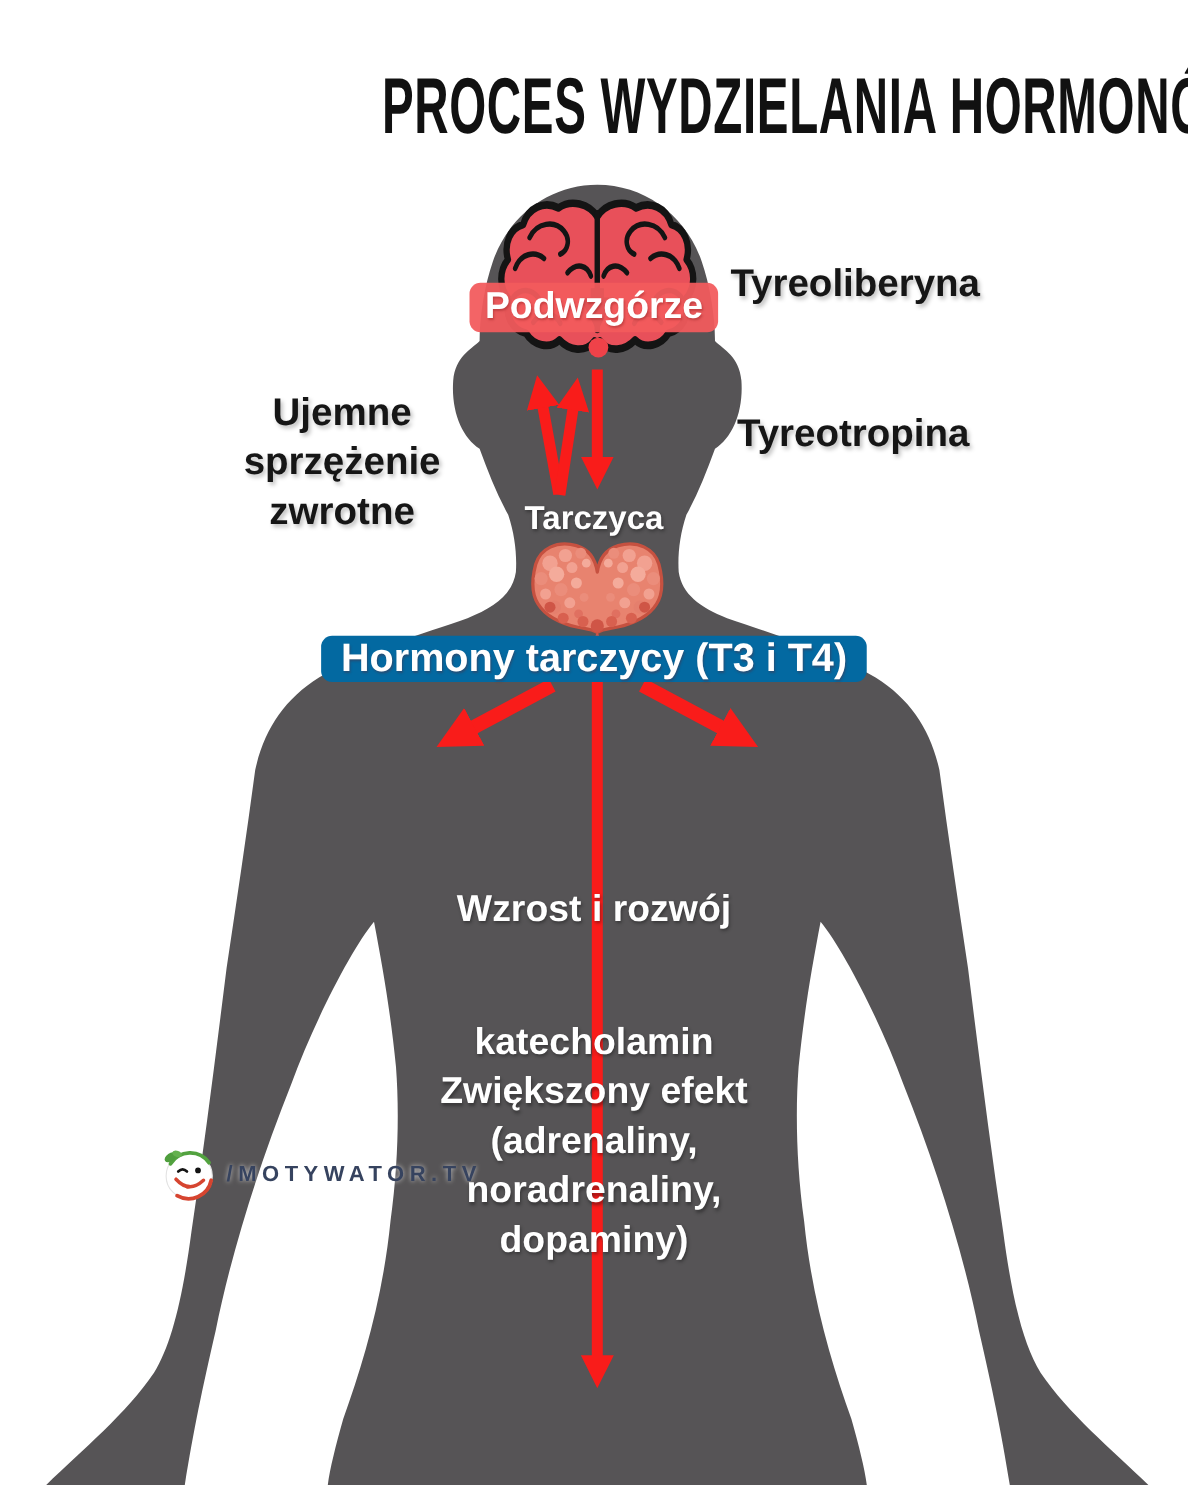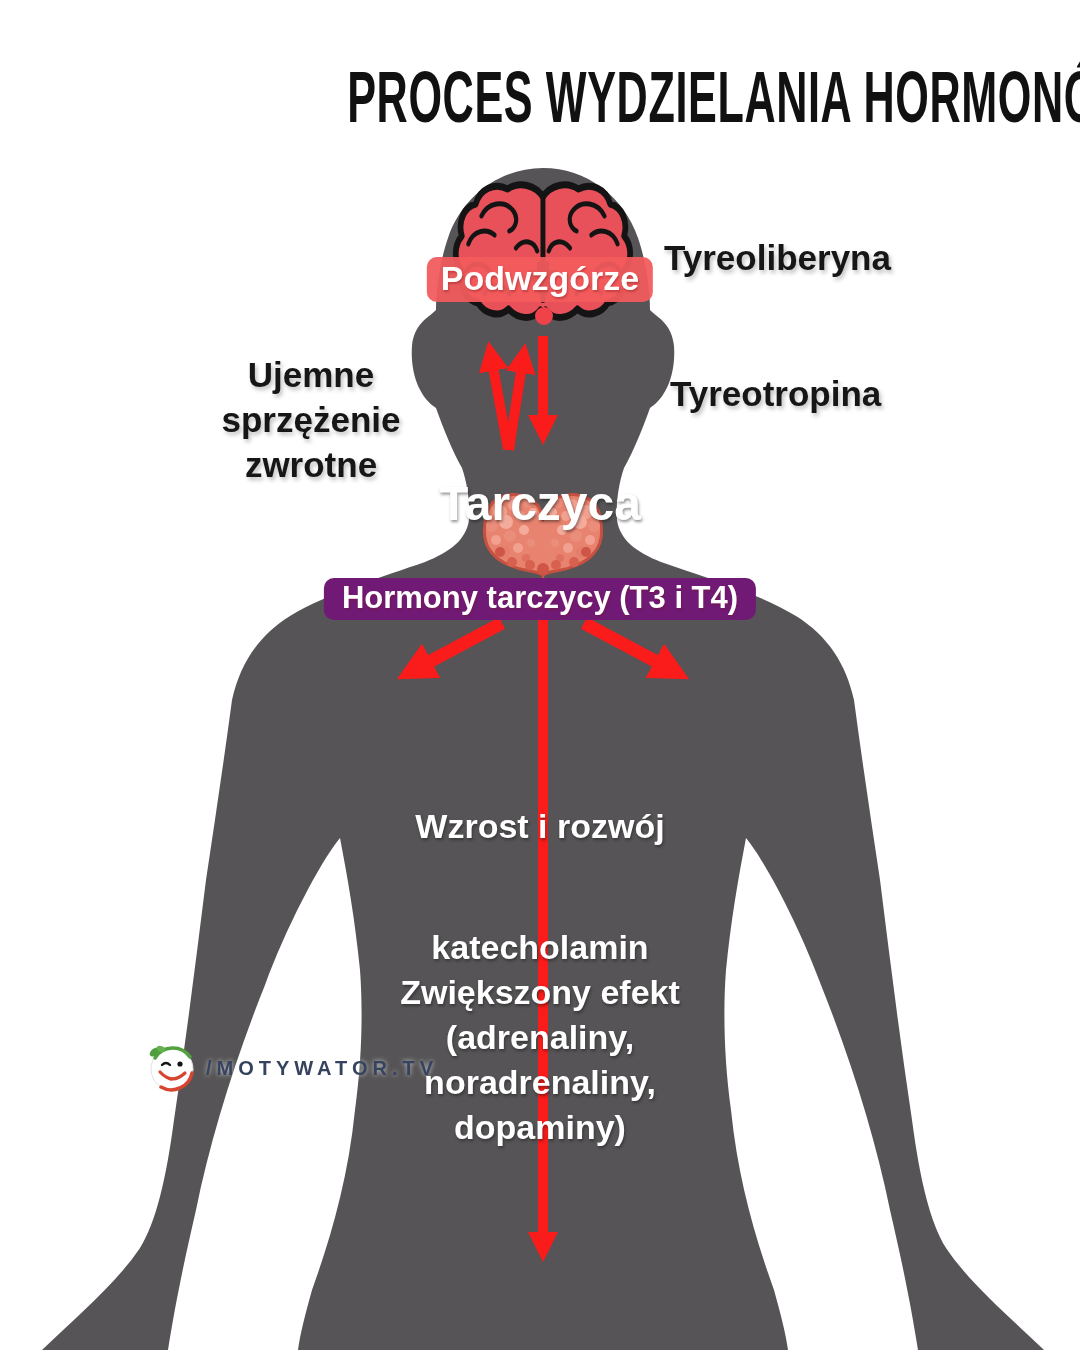--- a/index.html
+++ b/index.html
@@ -26,25 +26,25 @@
   .feedback{top:320px;left:181px;width:260px;text-align:center;line-height:45px;margin-top:32px;}
   .badge{
     top:231px;left:50%;transform:translateX(-50%);
     background:rgba(242,90,92,0.94);border-radius:10px;padding:2px 14px 4px 14px;
     color:#ffffff;font-weight:800;font-size:34px;white-space:nowrap;
     text-shadow:1px 2px 2px rgba(120,20,20,0.35);
     margin-top:26px;
   }
   .banner{
     top:578px;left:50%;transform:translateX(-50%);
-    background:#701a75;border-radius:10px;padding:3px 18px 5px 18px;
-    color:#ffffff;font-weight:800;font-size:31px;line-height:34px;white-space:nowrap;
+    background:#0369a1;border-radius:10px;padding:3px 18px 5px 18px;
+    color:#ffffff;font-weight:800;font-size:36px;line-height:34px;white-space:nowrap;
     text-shadow:1px 2px 2px rgba(120,20,20,0.30);
   }
-  .tarczyca{top:452px;font-size:48px;margin-top:32px;}
+  .tarczyca{top:452px;font-size:30px;}
   .effect1{top:704px;}
   .effect2{top:806px;}
   .effect3{top:925px;line-height:45px;}
   .watermark{
     top:1042px;left:146px;display:flex;align-items:center;gap:8px;
   }
   .wm-text{
     color:#36435f;font-weight:800;font-size:20px;letter-spacing:5px;
     text-shadow:0 0 5px rgba(255,255,255,0.7);white-space:nowrap;
   }

